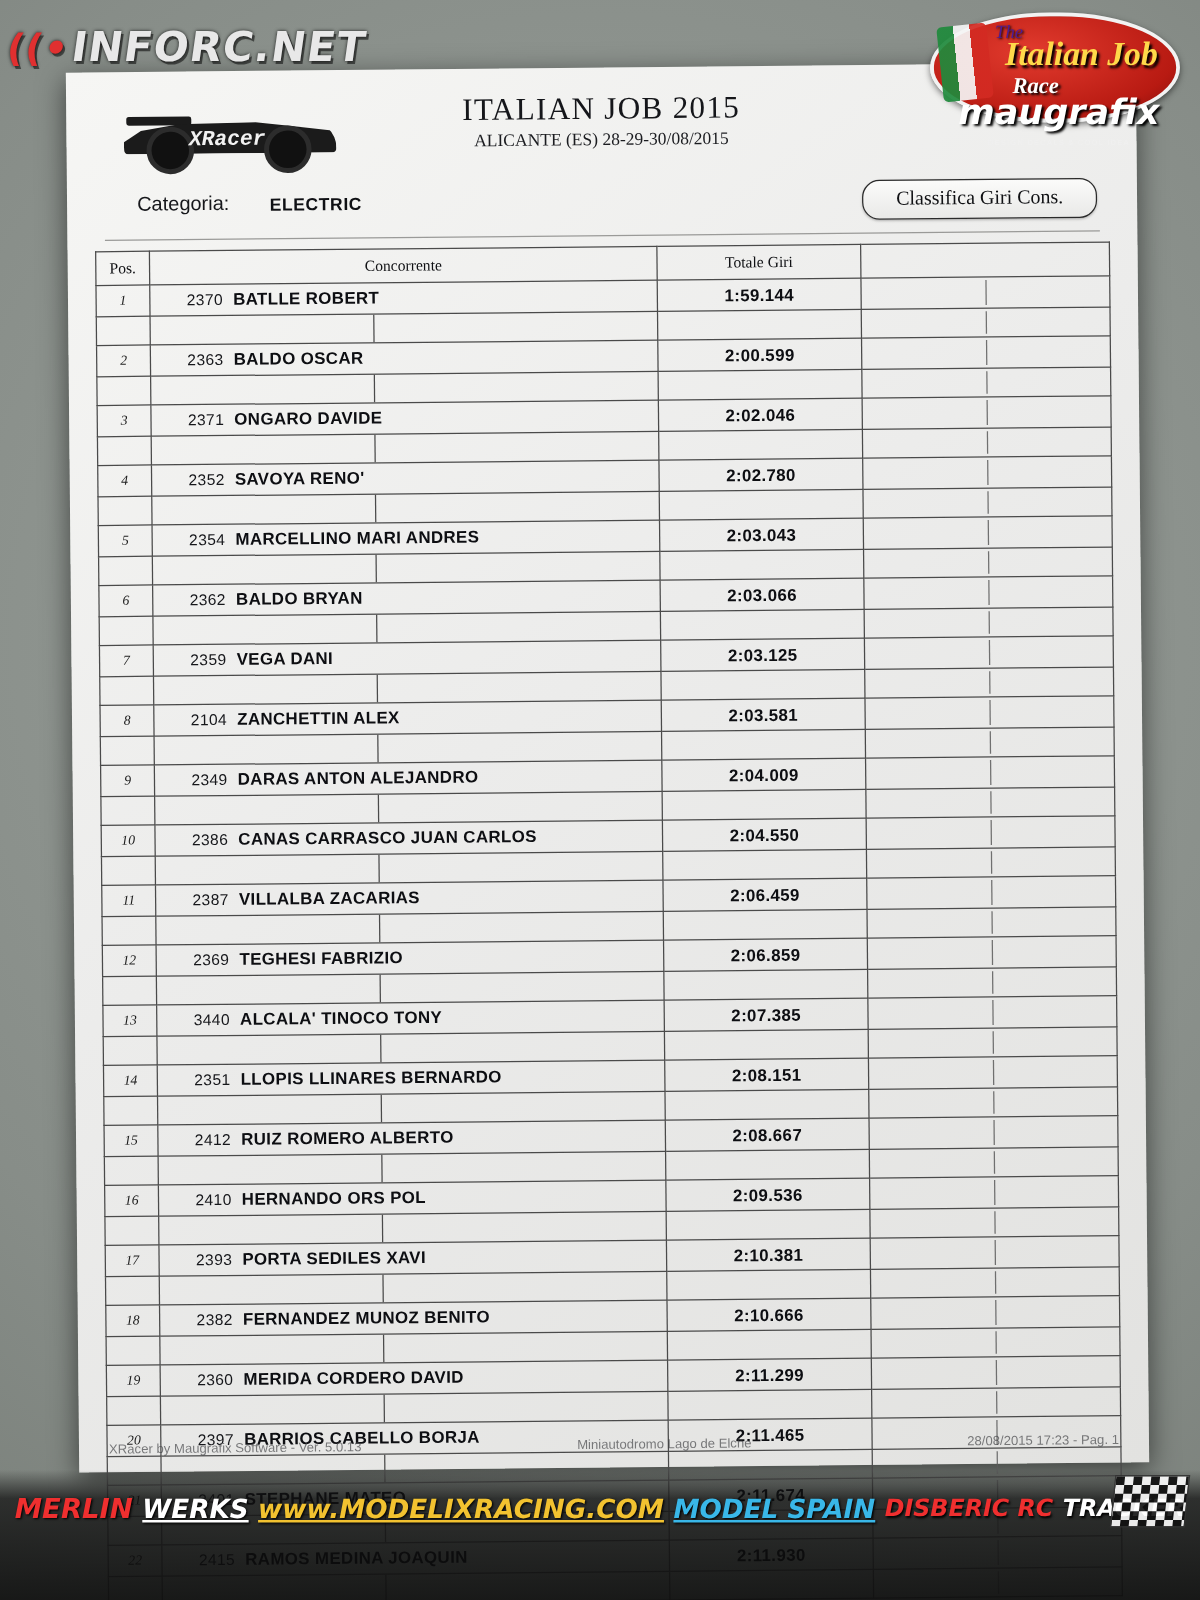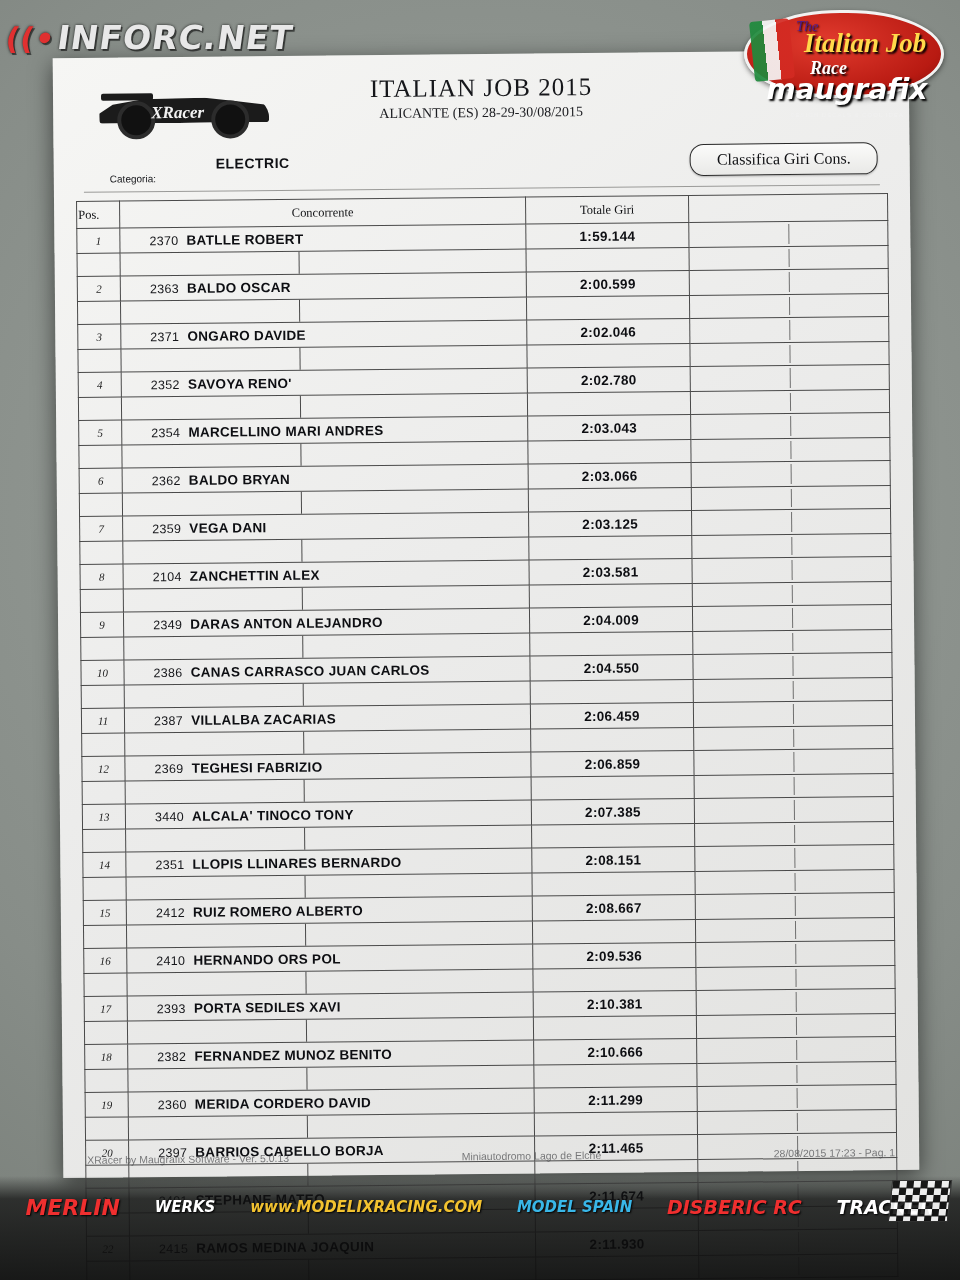--- a/index.html
+++ b/index.html
@@ -93,54 +93,54 @@
   .car-logo .wing{
     position:absolute;left:2px;top:10px;width:52px;height:7px;background:#1b1b1b;border-radius:2px;
   }
   .car-logo .w1,.car-logo .w2{
     position:absolute;bottom:-4px;width:30px;height:30px;border-radius:50%;
     background:#111;border:4px solid #2c2c2c;
   }
   .car-logo .w1{left:18px;} .car-logo .w2{left:112px;}
   .car-logo .txt{
     position:absolute;left:52px;top:20px;color:#f2f2f2;font-style:italic;font-weight:bold;
-    font-size:17px;font-family:Liberation Serif, serif;z-index:3;
+    font-size:17px;font-family:Liberation Mono, monospace;z-index:3;
   }
   .title{
     text-align:center;font-family:"Liberation Serif", serif;
     font-size:25px;letter-spacing:1px;color:#15161a;margin-top:2px;
   }
   .subtitle{
     text-align:center;font-family:"Liberation Serif", serif;
     font-size:14px;color:#1b1c20;margin-top:3px;
   }
 
   .cat-row{position:relative;height:34px;margin-top:4px;}
-  .cat-label{position:absolute;left:34px;top:22px;font-size:10px;color:#16171b;}
+  .cat-label{position:absolute;left:34px;top:4px;font-size:16px;color:#16171b;}
   .cat-value{position:absolute;left:140px;top:5px;font-size:14px;font-weight:bold;color:#0f1014;letter-spacing:.5px;}
   .badge{
     position:absolute;right:10px;top:-2px;
     border:1px solid #2a2a2a;border-radius:14px;
     padding:6px 26px;font-family:"Liberation Serif", serif;font-size:16px;color:#101114;
     background:linear-gradient(180deg,#fbfbfa,#e9e9e7);
     box-shadow:0 1px 2px rgba(0,0,0,.25);
   }
   .rule{height:1px;background:#9a9a98;margin:6px 8px 0 8px;}
 
   
   table{
     width:100%;border-collapse:collapse;margin-top:8px;
     font-family:"Liberation Sans", sans-serif;
   }
   th,td{border:1px solid #4a4a4a;}
   thead th{
     height:24px;font-size:12.5px;font-weight:normal;color:#101114;
     font-family:"Liberation Serif", serif;
   }
-  .c-pos{width:40px;text-align:left;}
+  .c-pos{width:40px;text-align:center;}
   .c-name{width:auto;}
   .c-tot{width:160px;text-align:center;}
   .c-tail{width:196px;}
 
   tbody td{height:20px;}
   tr.main td{height:22px;}
   .pos{
     text-align:center;font-size:11px;font-style:italic;color:#1a1a1a;
     font-family:"Liberation Serif", serif;
   }
@@ -176,21 +176,21 @@
   }
   .srow{display:flex;align-items:center;justify-content:space-around;height:46px;padding:0 8px;}
   .sp{
     font-family:"DejaVu Sans", sans-serif;font-weight:bold;font-style:italic;
     color:#fff;text-shadow:1px 1px 2px #000;white-space:nowrap;
   }
   .sp.red{color:#ef2f2f;}
   .sp.yellow{color:#f2c230;}
   .sp.cyan{color:#39b7e8;}
   .sp.boxg{background:#1f9e4a;color:#fff;padding:2px 8px;border-radius:3px;font-style:normal;}
-  .sp.sm{font-size:15px;}
+  .sp.sm{font-size:21px;text-decoration:underline;}
   .sp.md{font-size:19px;}
   .sp.lg{font-size:22px;}
   #flag{
     position:absolute;right:10px;top:4px;width:58px;height:40px;
     background:
       repeating-conic-gradient(#fff 0 25%, #111 0 50%) 0 0/14px 14px;
     opacity:.9;transform:skewX(-6deg);
     border:1px solid #333;
   }
 </style>

